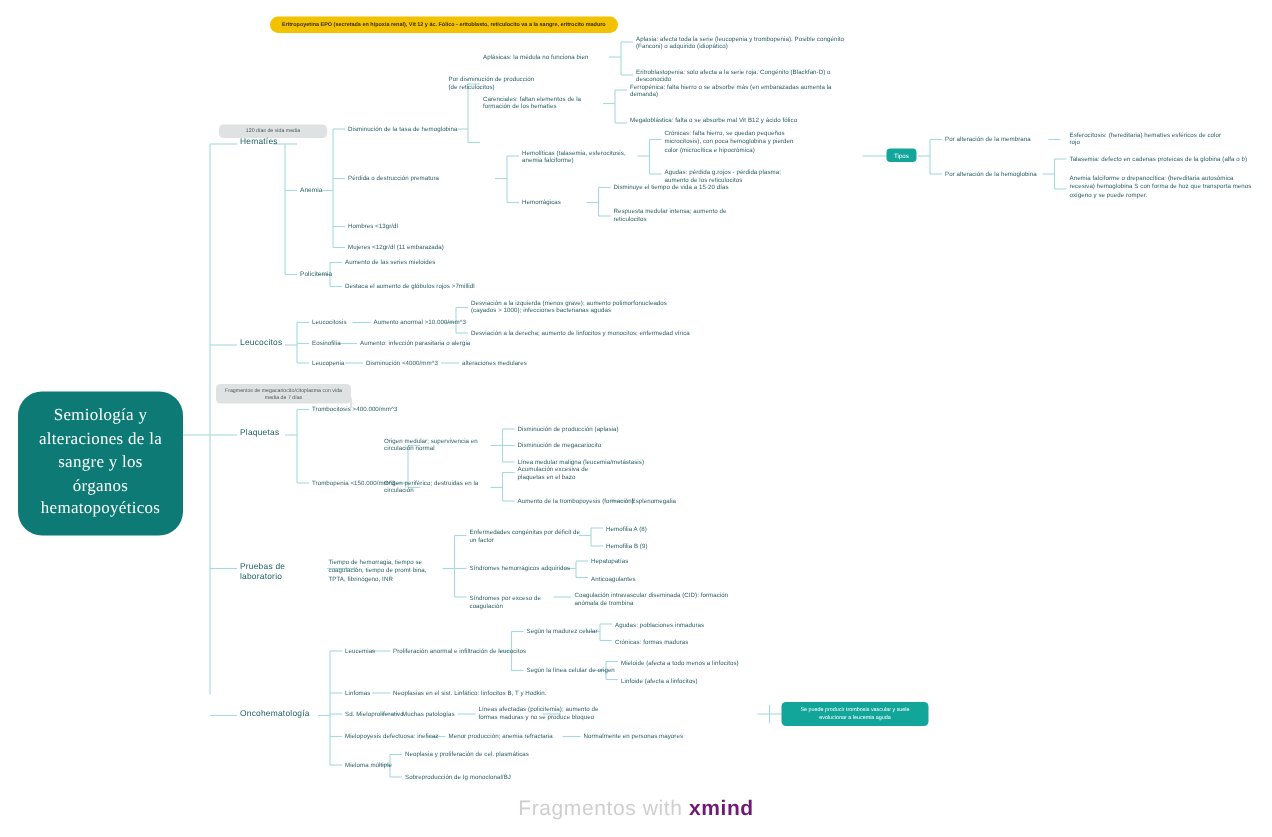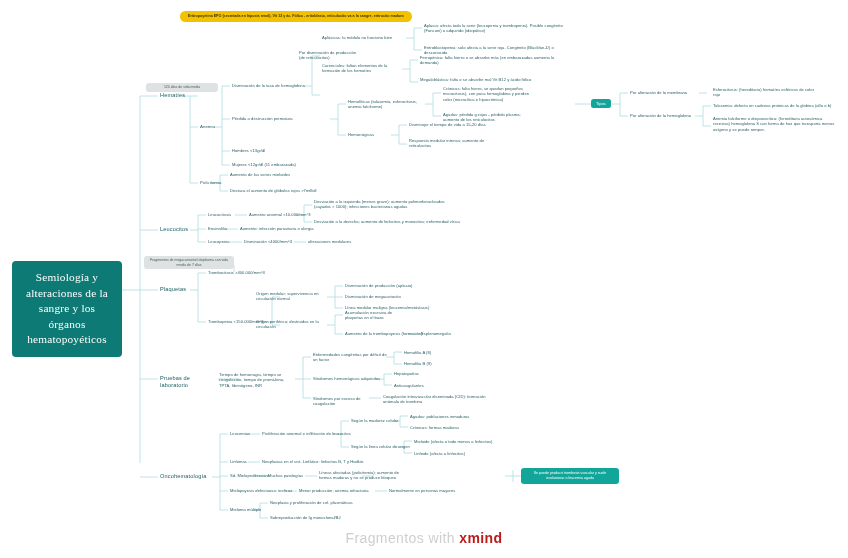--- a/index.html
+++ b/index.html
@@ -25,21 +25,21 @@
     font-size: 4.1px;
     line-height: 1.32;
     color: #2c5f66;
     letter-spacing: 0.01em;
     white-space: normal;
   }
   .root {
     position: absolute;
     background: #0d7a75;
     color: #ffffff;
-    border-radius: 4px;
+    border-radius: 16px;
     text-align: center;
     font-family: "Liberation Serif", serif;
     font-size: 11.3px;
     line-height: 1.38;
     padding: 9px 8px;
     letter-spacing: 0.2px;
   }
   .lvl1 {
     font-size: 5.6px;
     color: #1b5e63;
@@ -90,21 +90,21 @@
     white-space: nowrap;
   }
   .footer {
     position: absolute;
     left: 0; right: 0; bottom: 12px;
     text-align: center;
     color: #cfcfcf;
     font-size: 14px;
     letter-spacing: 0.4px;
   }
-  .footer b { color: #b91c1c; font-weight: 700; }
+  .footer b { color: #701a75; font-weight: 700; }
 </style>
 </head>
 <body>
 
 <div id="canvas">
 
   <svg class="links" viewBox="0 0 848 558">
     <g fill="none" stroke="#a8d9de" stroke-width="0.75">
 
       <path d="M122 290 H140"></path>

